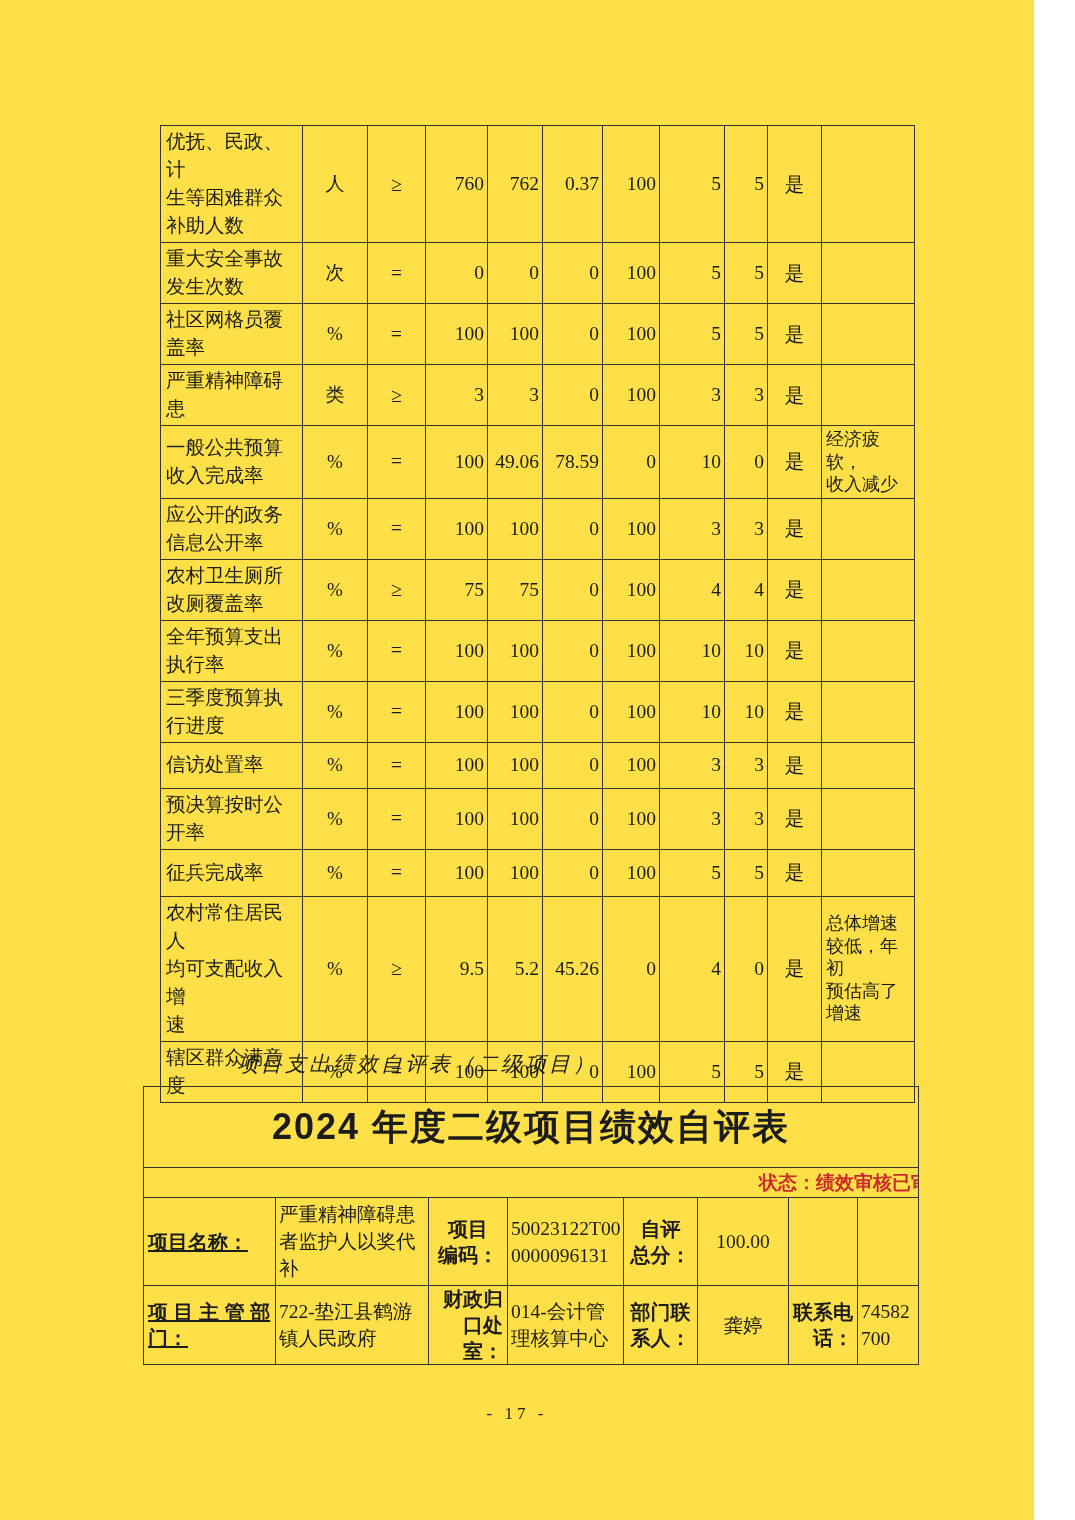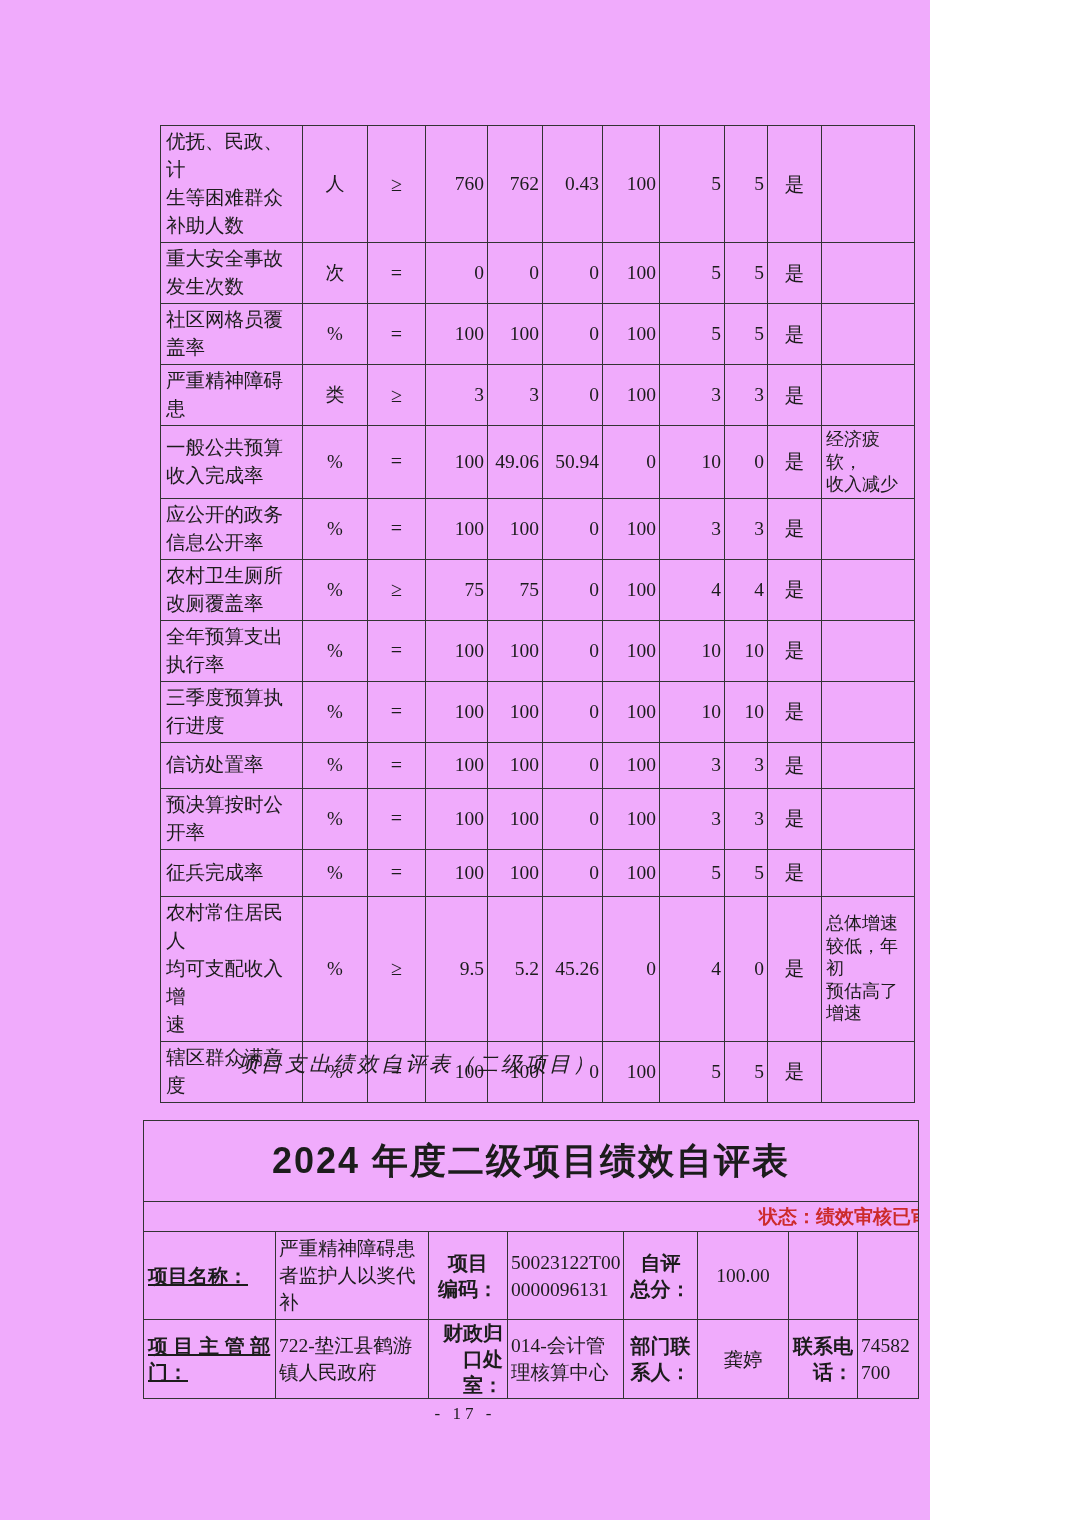--- a/index.html
+++ b/index.html
@@ -1,35 +1,35 @@
 <!DOCTYPE html>
 <html><head>
 <meta charset="utf-8">
 <style>
   html,body{margin:0;padding:0;background:#ffffff;}
-  #page{position:relative;width:930px;height:1520px;background:#f0abfc;overflow:hidden;
+  #page{position:relative;width:1034px;height:1520px;background:#fde047;overflow:hidden;
         font-family:"Liberation Serif","DejaVu Serif",serif;color:#1c1c1c;}
   table{border-collapse:collapse;table-layout:fixed;}
   td{border:1.5px solid #333;padding:0;vertical-align:middle;overflow:hidden;}
 
   
   #t1{position:absolute;left:160px;top:125px;width:754px;}
   #t1 td.name{text-align:left;padding:2px 2px 2px 5px;font-size:19.5px;line-height:28px;white-space:pre-line;}
   #t1 td.unit{text-align:center;font-size:19px;}
   #t1 td.op{text-align:center;font-size:20px;}
   #t1 td.num{text-align:right;padding-right:3px;font-size:19.5px;}
   #t1 td.yes{text-align:center;font-size:19.5px;}
   #t1 td.remark{text-align:left;font-size:18px;line-height:22.5px;padding:2px 1px 2px 4px;white-space:pre-line;}
 
   
   #sectionTitle{position:absolute;left:237px;top:1050px;font-style:italic;font-size:21px;
                 letter-spacing:3px;color:#1c1c1c;white-space:nowrap;}
 
   
-  #t2{position:absolute;left:143px;top:1120px;width:775px;}
+  #t2{position:absolute;left:143px;top:1086px;width:775px;}
   #t2 td.bigtitle{text-align:center;font-family:"Liberation Sans","DejaVu Sans",sans-serif;
                   font-weight:700;font-size:36px;letter-spacing:2px;}
   #t2 td.status{text-align:right;padding:0;}
   #t2 td.status span{display:inline-block;font-family:"Liberation Sans","DejaVu Sans",sans-serif;
                      font-weight:700;font-size:19px;white-space:nowrap;margin-right:-12px;}
   #t2 td.lbl{font-family:"Liberation Sans","DejaVu Sans",sans-serif;font-weight:700;
              font-size:20px;line-height:26px;white-space:pre-line;}
   #t2 td.lbl.left{text-align:left;padding-left:4px;text-decoration:underline;}
   #t2 td.lbl.center{text-align:center;}
   #t2 td.lbl.right{text-align:right;padding-right:4px;}
@@ -62,21 +62,21 @@
     </colgroup>
     <tbody>
         <tr style="height: 92px;">
           <td class="name">优抚、民政、计
 生等困难群众
 补助人数</td>
           <td class="unit">人</td>
           <td class="op">≥</td>
           <td class="num">760</td>
           <td class="num">762</td>
-          <td class="num">0.43</td>
+          <td class="num">0.37</td>
           <td class="num">100</td>
           <td class="num">5</td>
           <td class="num">5</td>
           <td class="yes">是</td>
           <td class="remark"></td>
         </tr>
         <tr style="height: 57px;">
           <td class="name">重大安全事故
 发生次数</td>
           <td class="unit">次</td>
@@ -117,21 +117,21 @@
           <td class="yes">是</td>
           <td class="remark"></td>
         </tr>
         <tr style="height: 57px;">
           <td class="name">一般公共预算
 收入完成率</td>
           <td class="unit">%</td>
           <td class="op">=</td>
           <td class="num">100</td>
           <td class="num">49.06</td>
-          <td class="num">50.94</td>
+          <td class="num">78.59</td>
           <td class="num">0</td>
           <td class="num">10</td>
           <td class="num">0</td>
           <td class="yes">是</td>
           <td class="remark">经济疲软，
 收入减少</td>
         </tr>
         <tr style="height: 58px;">
           <td class="name">应公开的政务
 信息公开率</td>

